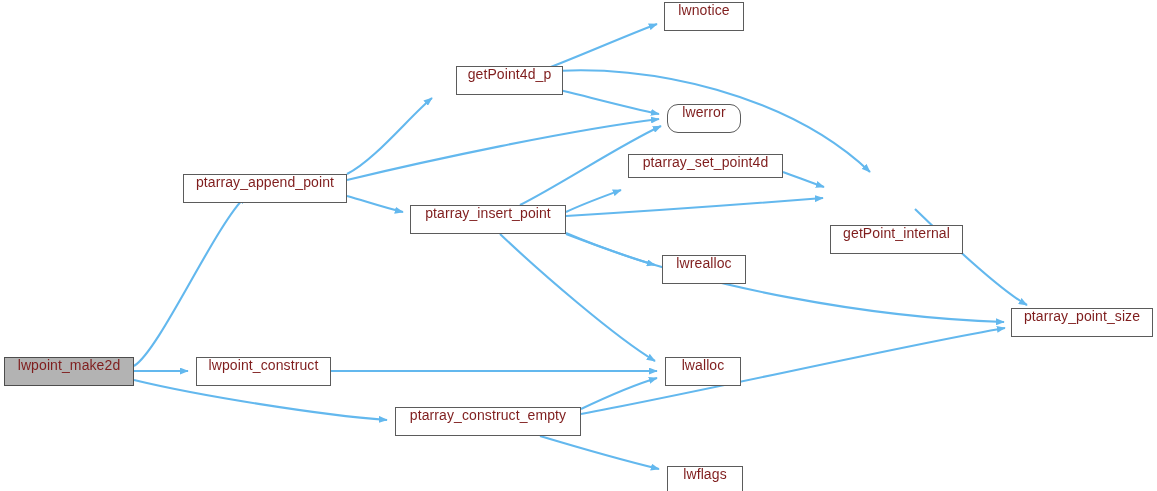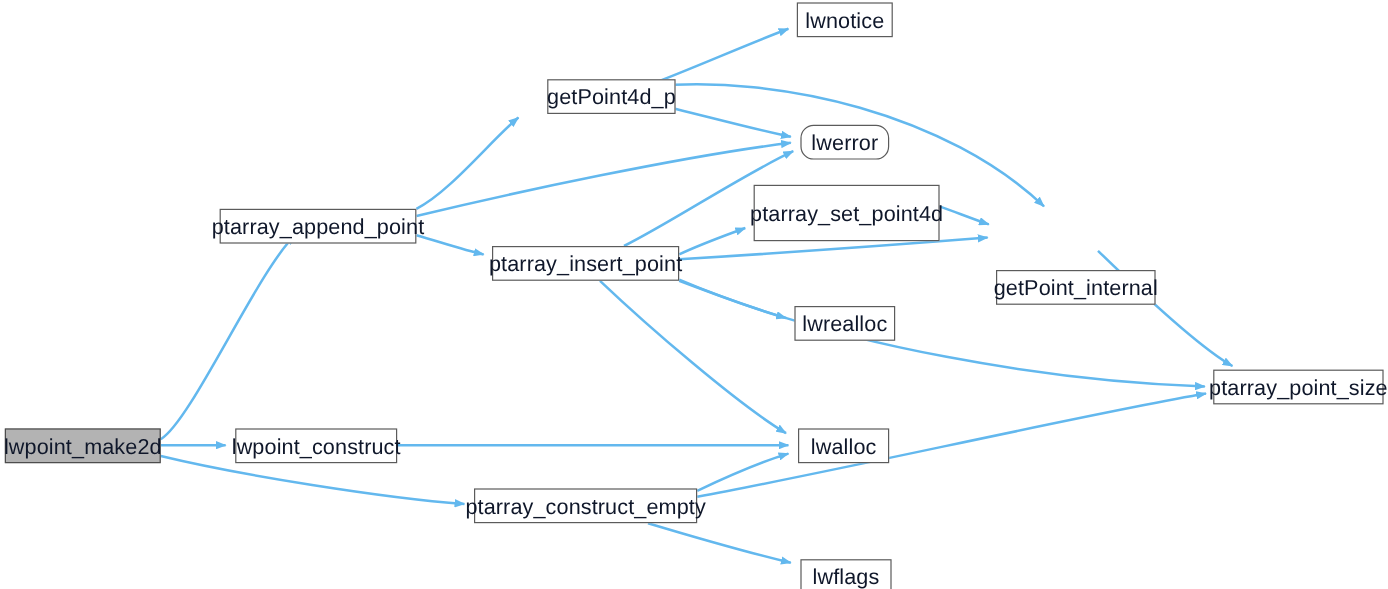--- a/index.html
+++ b/index.html
@@ -9,25 +9,25 @@
     background:#ffffff;
     font-family:"Liberation Sans", sans-serif;
     overflow:hidden;
   }
   #edges{position:absolute;left:0;top:0;width:1157px;height:491px;}
   .node{
     position:absolute;
     box-sizing:border-box;
     border:1px solid #5b5b5b;
     background:#ffffff;
-    color:#0f172a;
-    font-size:18px;
+    color:#7f1d1d;
+    font-size:14px;
     line-height:1;
     display:flex;
-    align-items:center;
+    align-items:flex-start;
     justify-content:center;
     white-space:nowrap;
     letter-spacing:0.1px;
     z-index:5;
   }
   .node.root{
     background:#b3b3b3;
     border-color:#4d4d4d;
   }
 </style>
@@ -77,21 +77,21 @@
       </div>
       <div class="node" style="left: 395px; top: 407px; width: 186px; height: 29px;">
         <span>ptarray_construct_empty</span>
       </div>
       <div class="node" style="left: 410px; top: 205px; width: 156px; height: 29px;">
         <span>ptarray_insert_point</span>
       </div>
       <div class="node" style="left: 436px; top: 66px; width: 107px; height: 29px; margin-left: 20px;">
         <span>getPoint4d_p</span>
       </div>
-      <div class="node" style="left: 628px; top: 154px; width: 155px; height: 47px;">
+      <div class="node" style="left: 628px; top: 154px; width: 155px; height: 24px;">
         <span>ptarray_set_point4d</span>
       </div>
       <div class="node" style="left: 664px; top: 2px; width: 80px; height: 29px;">
         <span>lwnotice</span>
       </div>
       <div class="node" style="left: 667px; top: 104px; width: 74px; height: 29px; border-radius: 11px;">
         <span>lwerror</span>
       </div>
       <div class="node" style="left: 662px; top: 255px; width: 84px; height: 29px;">
         <span>lwrealloc</span>

